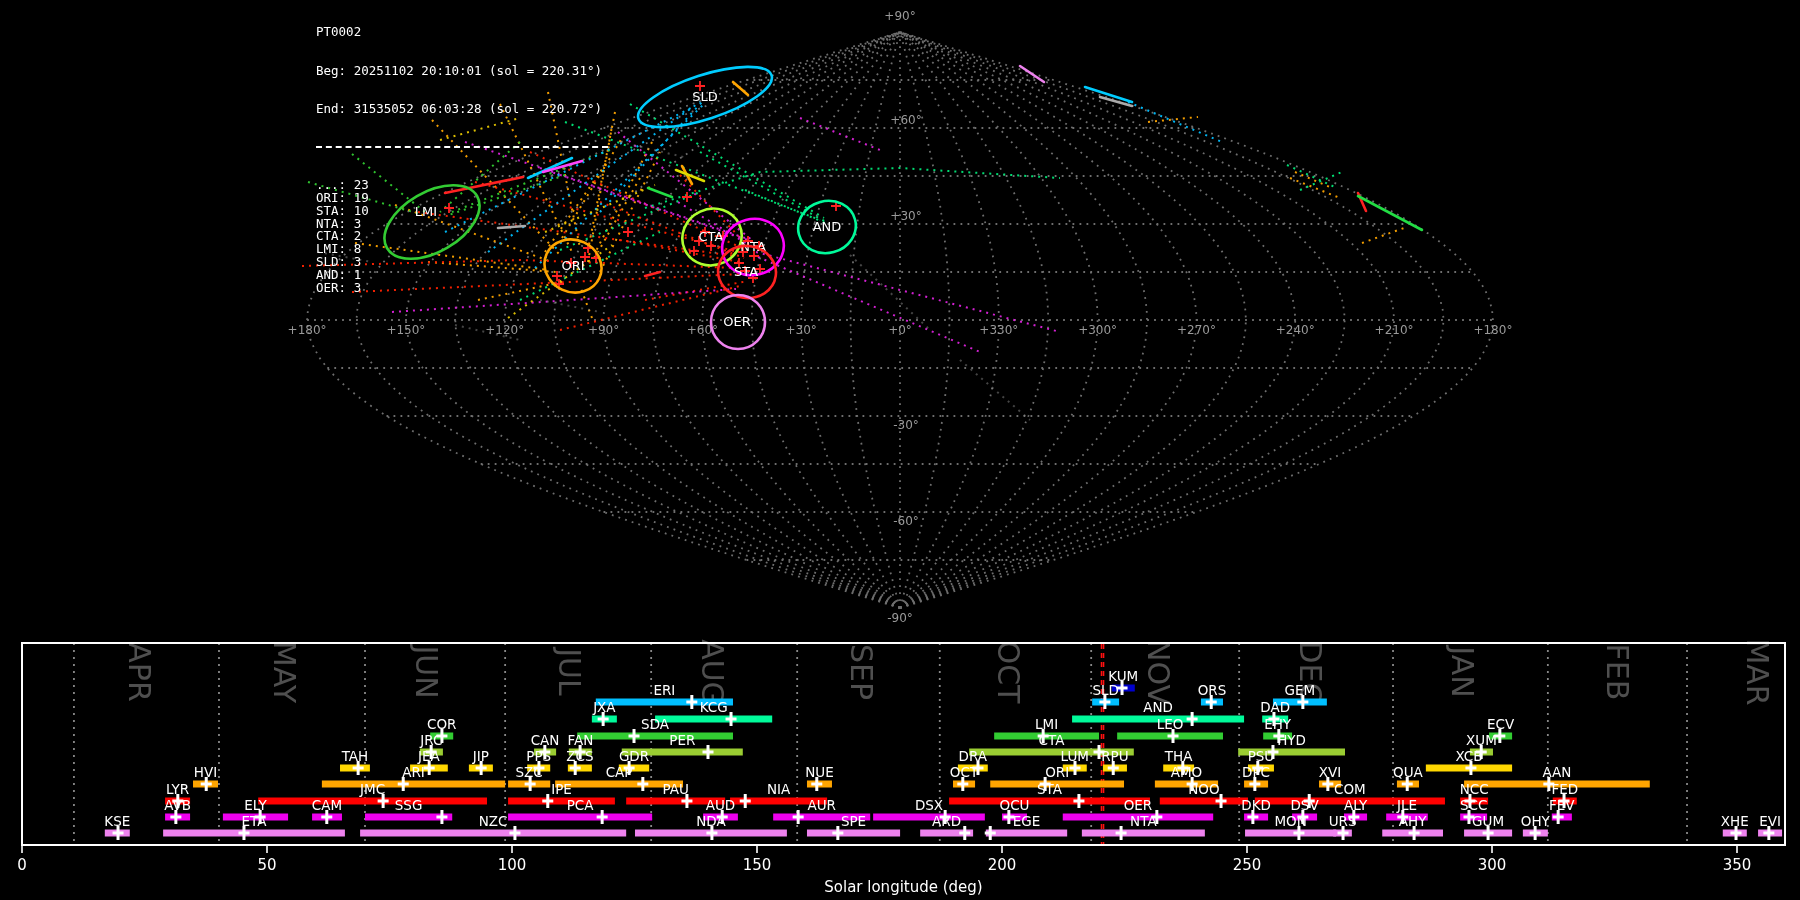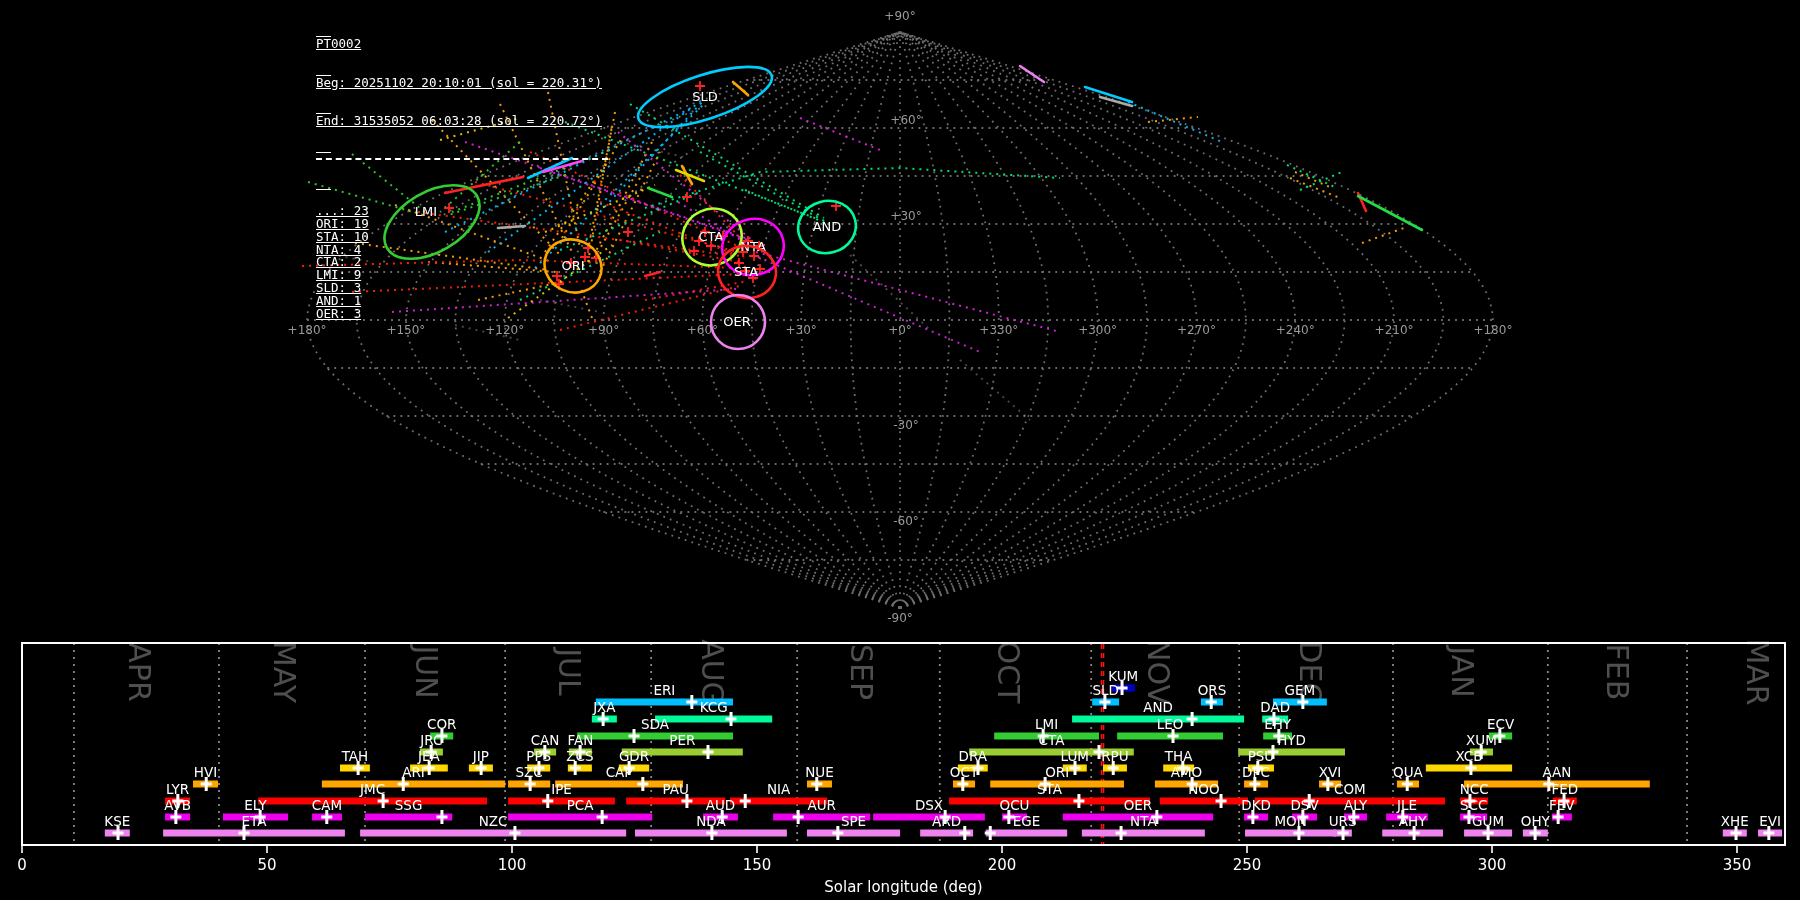--- a/index.html
+++ b/index.html
@@ -1,25 +1,25 @@
 <!DOCTYPE html>
 <html><head>
 <meta charset="utf-8">
 <style>
   html,body{margin:0;padding:0;background:#000;}
   body{width:1800px;height:900px;position:relative;overflow:hidden;
        font-family:"DejaVu Sans",sans-serif;}
   #plot-svg{position:absolute;left:0;top:0;}
   .station-block{
-    position:absolute;left:316px;top:12px;color:#fff;
+    position:absolute;left:316px;top:0;color:#fff;
     font-family:"DejaVu Sans Mono",monospace;font-size:12.5px;line-height:12.9px;
-    white-space:pre;z-index:5;text-decoration:underline;
+    white-space:pre;z-index:5;
   }
   .dash-sep{border-top:2px dashed #fff;width:292px;height:0;margin:4px 0 5px 0;}
-  .counts-block{margin-top:14px;}
+  .counts-block{margin-top:0;}
 </style>
 </head>
 <body>
 
 <svg id="plot-svg" width="1800" height="900" viewBox="0 0 1800 900">
     <g stroke="#8a8a8a" stroke-width="1.8" stroke-dasharray="1.8 5.2" fill="none" opacity="0.8">
       <path d="M900.0 608.0L931.0 598.4L962.0 588.8L992.8 579.2L1023.3 569.6L1053.5 560.0L1083.2 550.4L1112.5 540.8L1141.2 531.2L1169.2 521.6L1196.5 512.0L1222.9 502.4L1248.5 492.8L1273.1 483.2L1296.7 473.6L1319.3 464.0L1340.6 454.4L1360.8 444.8L1379.7 435.2L1397.3 425.6L1413.5 416.0L1428.3 406.4L1441.7 396.8L1453.5 387.2L1463.9 377.6L1472.7 368.0L1480.0 358.4L1485.6 348.8L1489.7 339.2L1492.1 329.6L1492.9 320.0L1492.1 310.4L1489.7 300.8L1485.6 291.2L1480.0 281.6L1472.7 272.0L1463.9 262.4L1453.5 252.8L1441.7 243.2L1428.3 233.6L1413.5 224.0L1397.3 214.4L1379.7 204.8L1360.8 195.2L1340.6 185.6L1319.3 176.0L1296.7 166.4L1273.1 156.8L1248.5 147.2L1222.9 137.6L1196.5 128.0L1169.2 118.4L1141.2 108.8L1112.5 99.2L1083.2 89.6L1053.5 80.0L1023.3 70.4L992.8 60.8L962.0 51.2L931.0 41.6L900.0 32.0"></path>
       <path d="M900.0 608.0L928.4 598.4L956.8 588.8L985.0 579.2L1013.0 569.6L1040.7 560.0L1068.0 550.4L1094.8 540.8L1121.1 531.2L1146.7 521.6L1171.8 512.0L1196.0 502.4L1219.5 492.8L1242.0 483.2L1263.7 473.6L1284.3 464.0L1303.9 454.4L1322.4 444.8L1339.7 435.2L1355.8 425.6L1370.7 416.0L1384.3 406.4L1396.5 396.8L1407.4 387.2L1416.9 377.6L1425.0 368.0L1431.6 358.4L1436.8 348.8L1440.5 339.2L1442.8 329.6L1443.5 320.0L1442.8 310.4L1440.5 300.8L1436.8 291.2L1431.6 281.6L1425.0 272.0L1416.9 262.4L1407.4 252.8L1396.5 243.2L1384.3 233.6L1370.7 224.0L1355.8 214.4L1339.7 204.8L1322.4 195.2L1303.9 185.6L1284.3 176.0L1263.7 166.4L1242.0 156.8L1219.5 147.2L1196.0 137.6L1171.8 128.0L1146.7 118.4L1121.1 108.8L1094.8 99.2L1068.0 89.6L1040.7 80.0L1013.0 70.4L985.0 60.8L956.8 51.2L928.4 41.6L900.0 32.0"></path>
       <path d="M900.0 608.0L925.9 598.4L951.6 588.8L977.3 579.2L1002.7 569.6L1027.9 560.0L1052.7 550.4L1077.1 540.8L1101.0 531.2L1124.3 521.6L1147.1 512.0L1169.1 502.4L1190.4 492.8L1210.9 483.2L1230.6 473.6L1249.4 464.0L1267.2 454.4L1284.0 444.8L1299.7 435.2L1314.4 425.6L1327.9 416.0L1340.2 406.4L1351.4 396.8L1361.3 387.2L1369.9 377.6L1377.3 368.0L1383.3 358.4L1388.0 348.8L1391.4 339.2L1393.4 329.6L1394.1 320.0L1393.4 310.4L1391.4 300.8L1388.0 291.2L1383.3 281.6L1377.3 272.0L1369.9 262.4L1361.3 252.8L1351.4 243.2L1340.2 233.6L1327.9 224.0L1314.4 214.4L1299.7 204.8L1284.0 195.2L1267.2 185.6L1249.4 176.0L1230.6 166.4L1210.9 156.8L1190.4 147.2L1169.1 137.6L1147.1 128.0L1124.3 118.4L1101.0 108.8L1077.1 99.2L1052.7 89.6L1027.9 80.0L1002.7 70.4L977.3 60.8L951.6 51.2L925.9 41.6L900.0 32.0"></path>
       <path d="M900.0 608.0L923.3 598.4L946.5 588.8L969.6 579.2L992.5 569.6L1015.1 560.0L1037.4 550.4L1059.4 540.8L1080.9 531.2L1101.9 521.6L1122.3 512.0L1142.2 502.4L1161.4 492.8L1179.9 483.2L1197.6 473.6L1214.4 464.0L1230.5 454.4L1245.6 444.8L1259.8 435.2L1272.9 425.6L1285.1 416.0L1296.2 406.4L1306.2 396.8L1315.2 387.2L1322.9 377.6L1329.5 368.0L1335.0 358.4L1339.2 348.8L1342.3 339.2L1344.1 329.6L1344.7 320.0L1344.1 310.4L1342.3 300.8L1339.2 291.2L1335.0 281.6L1329.5 272.0L1322.9 262.4L1315.2 252.8L1306.2 243.2L1296.2 233.6L1285.1 224.0L1272.9 214.4L1259.8 204.8L1245.6 195.2L1230.5 185.6L1214.4 176.0L1197.6 166.4L1179.9 156.8L1161.4 147.2L1142.2 137.6L1122.3 128.0L1101.9 118.4L1080.9 108.8L1059.4 99.2L1037.4 89.6L1015.1 80.0L992.5 70.4L969.6 60.8L946.5 51.2L923.3 41.6L900.0 32.0"></path>
@@ -725,14 +725,14 @@
         <text x="903.5" y="892" fill="#fff" font-size="15px" text-anchor="middle">Solar longitude (deg)</text>
       </g>
     </g>
   </svg>
 
 <div class="station-block">
   <div>PT0002</div>
   <div>Beg: 20251102 20:10:01 (sol = 220.31°)</div>
   <div>End: 31535052 06:03:28 (sol = 220.72°)</div>
   <div class="dash-sep"></div>
-  <div class="counts-block" id="counts"><div>...: 23</div><div>ORI: 19</div><div>STA: 10</div><div>NTA: 4</div><div>CTA: 2</div><div>LMI: 9</div><div>SLD: 3</div><div>AND: 1</div><div>OER: 3</div></div>
+  <div class="counts-block" id="counts"><div>...: 23</div><div>ORI: 19</div><div>STA: 10</div><div>NTA: 3</div><div>CTA: 2</div><div>LMI: 8</div><div>SLD: 3</div><div>AND: 1</div><div>OER: 3</div></div>
 </div>
 
 </body></html>

